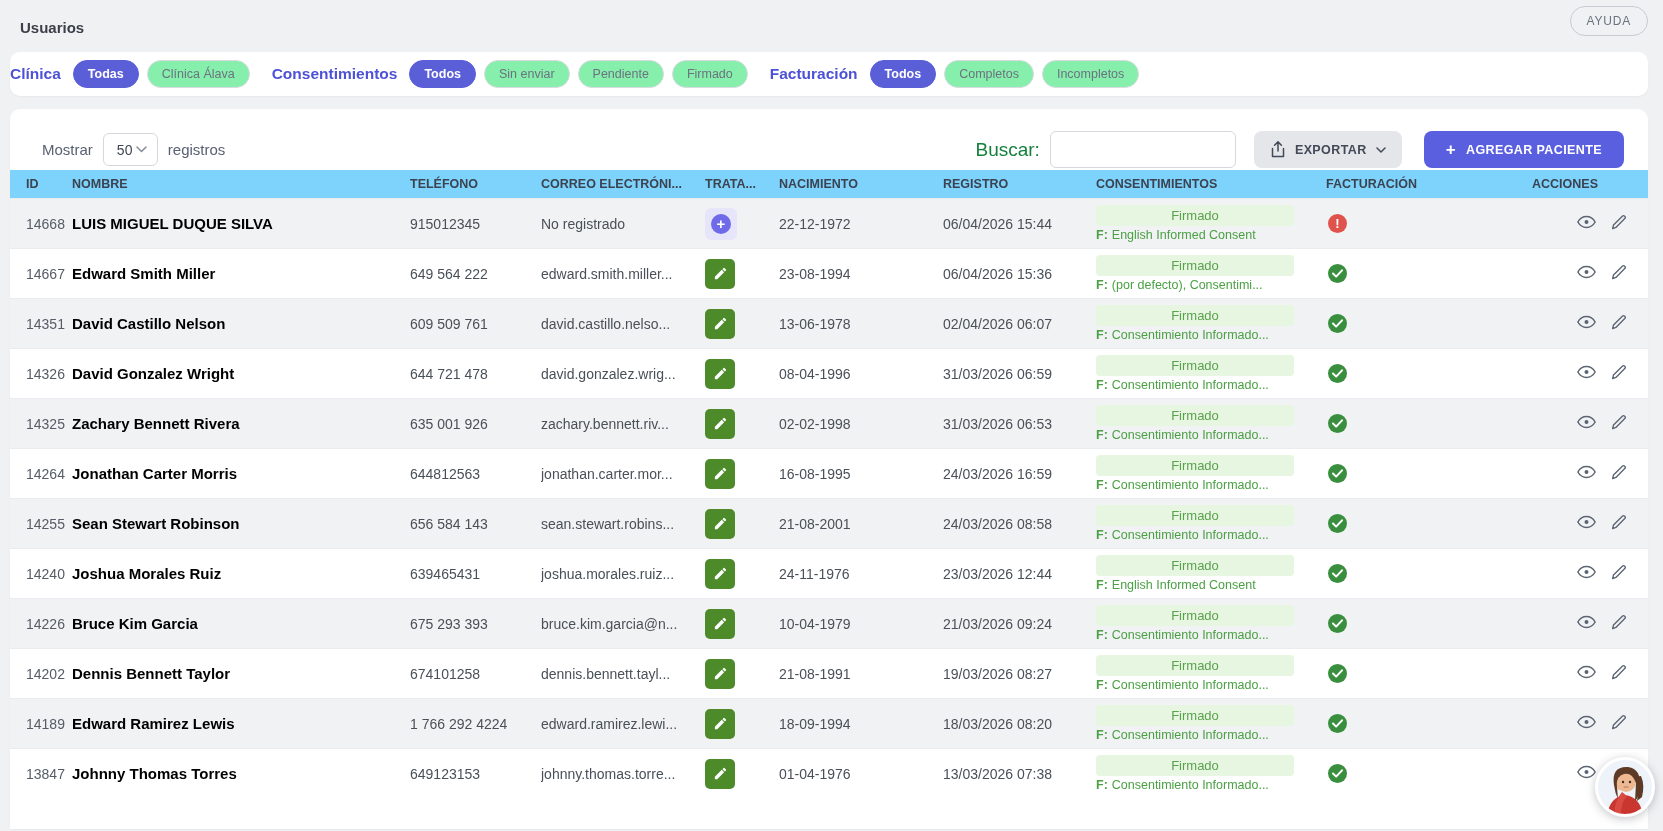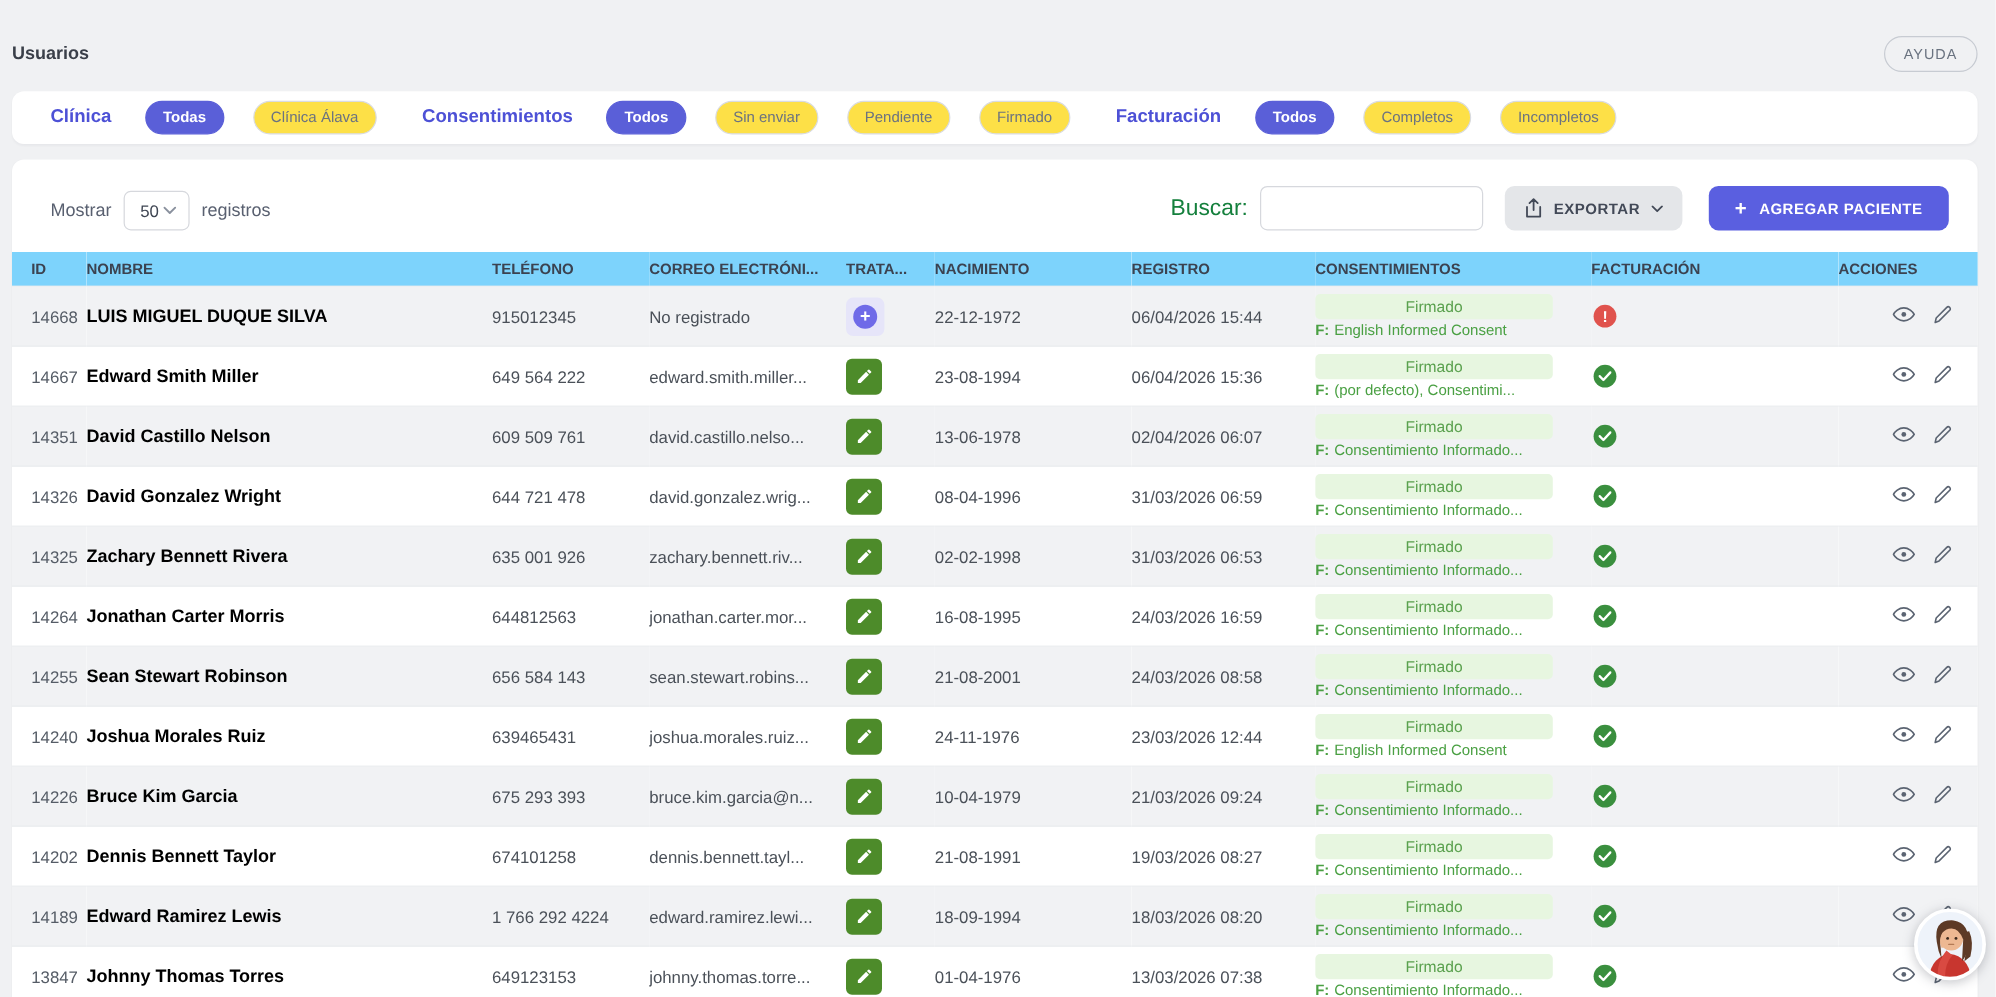--- a/index.html
+++ b/index.html
@@ -5,49 +5,49 @@
   * { margin:0; padding:0; box-sizing:border-box; }
   html,body { width:1663px; height:831px; overflow:hidden; }
   body {
     font-family:"Liberation Sans", sans-serif;
     background:#f0f1f3;
     color:#474e5a;
   }
   .page { position:relative; width:1663px; height:831px; overflow:hidden; padding:0 15px 0 10px; }
 
   
-  .topbar { display:flex; justify-content:space-between; align-items:center; padding-top:28px; }
+  .topbar { display:flex; justify-content:space-between; align-items:flex-end; padding-top:4px;margin-left:10px; }
   .page-title { font-size:15px; font-weight:bold; color:#3a3f49; }
   .page-subtitle { font-size:16px; color:#6e7681; margin-top:6px; }
   .help-btn {
     margin-top:2px; background:transparent; border:1px solid #c7cbd2; border-radius:999px;
     color:#6a7380; font-size:12px; font-weight:normal; letter-spacing:.8px;
     padding:7px 16px; cursor:pointer; font-family:inherit;
   }
 
   
   .filter-card {
     margin-top:16px; background:#fff; border-radius:10px; height:44px;
-    display:flex; align-items:center; gap:24px; padding:0 32px;
+    display:flex; align-items:center; gap:8px; padding:0 0;
     box-shadow:0 1px 2px rgba(20,24,40,.04);
   }
   .fg-label { font-size:15.5px; font-weight:bold; color:#4d51d6; margin-left:14px; margin-right:4px; }
   .fg-label:first-child { margin-left:0; }
   .pill {
     font-family:inherit; font-size:12.5px; padding:6px 14px; border-radius:999px;
-    background:#fde047; border:1px solid #d9dbe0; color:#6b7280; cursor:pointer; white-space:nowrap;
+    background:#86efac; border:1px solid #d9dbe0; color:#6b7280; cursor:pointer; white-space:nowrap;
   }
   .pill.active { background:#5a5fd8; border-color:#5a5fd8; color:#fff; font-weight:bold; }
 
   
   .table-card {
     margin-top:13px; background:#fff; border-radius:10px 10px 0 0; padding-top:20px;
     height:720px; box-shadow:0 1px 2px rgba(20,24,40,.04);
   }
-  .controls { display:flex; justify-content:space-between; align-items:flex-end; padding:2px 24px 18px 32px; }
+  .controls { display:flex; justify-content:space-between; align-items:center; padding:2px 24px 2px 32px; }
   .controls .left { display:flex; align-items:center; gap:10px; font-size:15px; color:#596070; }
   .select {
     width:55px; height:33px; border:1px solid #d6d8dd; border-radius:6px; background:#fff;
     display:flex; align-items:center; justify-content:space-between; padding:0 10px 0 13px;
     font-size:14px; color:#3f4653; cursor:pointer;
   }
   .controls .right { display:flex; align-items:center; }
   .search-label { font-size:19px; color:#15803d; margin-right:10px; }
   .search-input {
     width:186px; height:37px; border:1px solid #d6d8dd; border-radius:6px; background:#fff;

